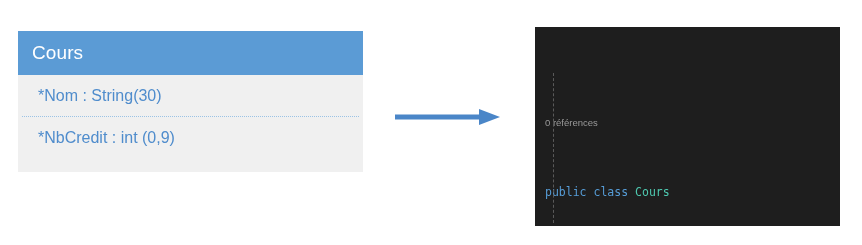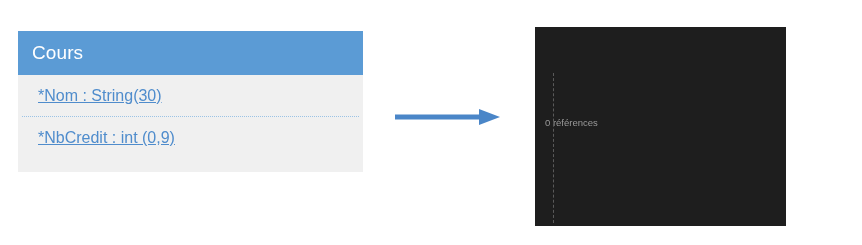--- a/index.html
+++ b/index.html
@@ -43,21 +43,20 @@
     padding: 0;
   }
   .attr-row {
     height: 41px;
     display: flex;
     align-items: center;
     padding-left: 20px;
     box-sizing: border-box;
     color: #4f8ccc;
     font-size: 16px;
-    text-decoration: underline;
   }
   .attr-sep {
     height: 0;
     border-top: 1px dotted #9cc3e5;
     margin: 0 4px;
   }
 
   
   #arrow {
     position: absolute;
@@ -65,21 +64,21 @@
     top: 106px;
     width: 105px;
     height: 22px;
   }
 
   
   #code-panel {
     position: absolute;
     left: 535px;
     top: 27px;
-    width: 251px;
+    width: 305px;
     height: 199px;
     background: #1e1e1e;
     overflow: hidden;
   }
   #code-inner {
     position: relative;
     padding: 6px 0 0 10px;
     font-family: "DejaVu Sans Mono", "Liberation Mono", monospace;
     font-size: 11.5px;
     line-height: 14px;
@@ -138,20 +137,21 @@
 
 <div id="code-panel">
   <div id="code-inner">
 
     <div class="indent-guide"></div>
 
     
     <div class="lens">0 références</div>
 
     
+    <div class="code-line"><span class="kw">public</span> <span class="kw">class</span> <span class="type">Cours</span></div>
 
     
     
 
     
     
 
     
     
 

